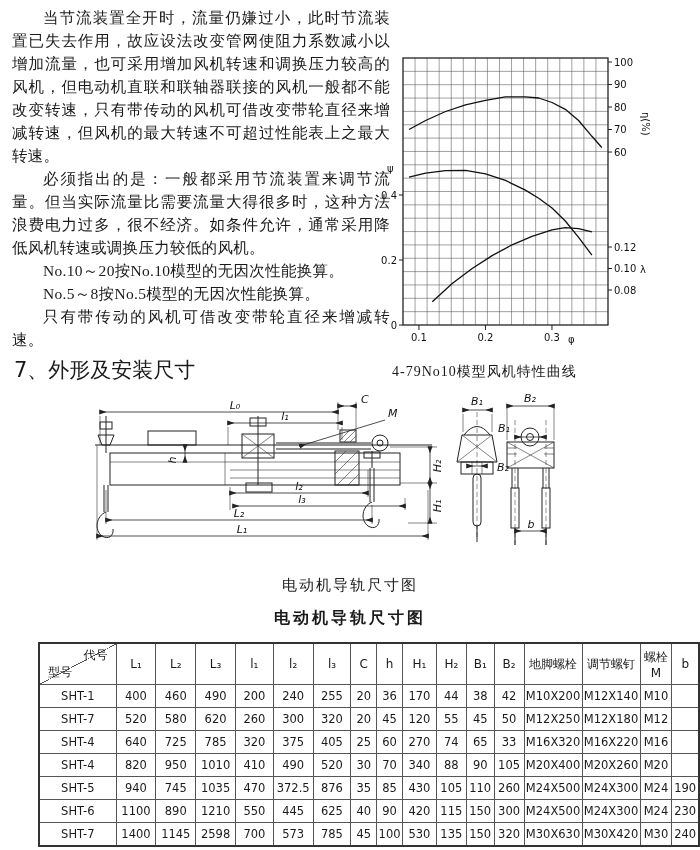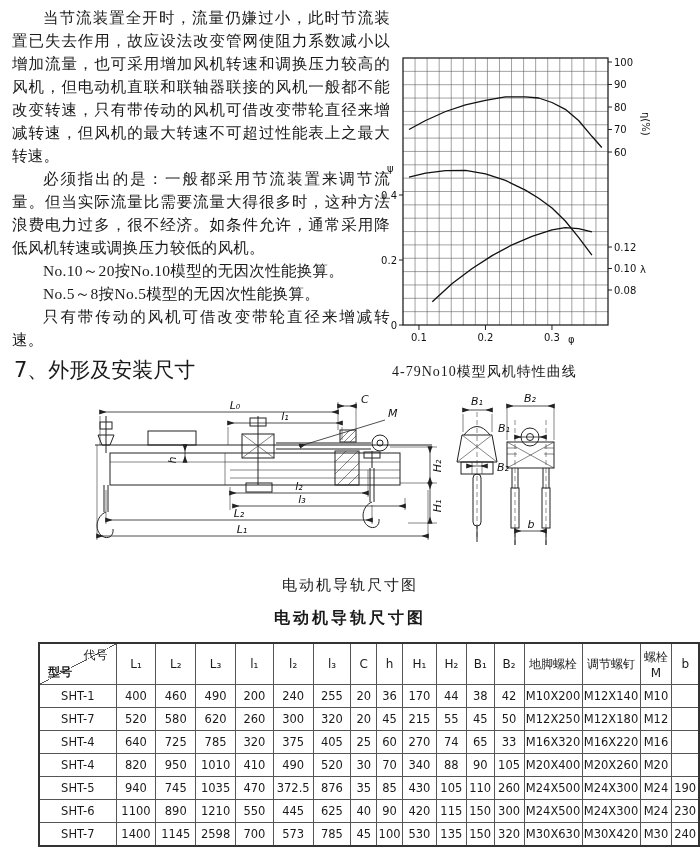--- a/index.html
+++ b/index.html
@@ -32,21 +32,21 @@
   
   #dim-table-box{position:absolute;left:38px;top:642px;}
   table.dim{border-collapse:collapse;table-layout:fixed;font-family:"DejaVu Sans","Liberation Sans",sans-serif;
             font-size:11.5px;border:2px solid #333;}
   table.dim th,table.dim td{border:1px solid #555;text-align:center;padding:0 1px;
             font-weight:normal;height:22px;overflow:hidden;white-space:nowrap;}
   table.dim tr:first-child th{height:40px;font-size:12px;}
   th.corner{position:relative;
      background:linear-gradient(to bottom right,transparent 49.5%,#555 49.5%,#555 50.6%,transparent 50.6%);}
   th.corner .c-top{position:absolute;top:3px;right:8px;}
-  th.corner .c-bot{position:absolute;bottom:3px;left:8px;font-weight:bold;}
+  th.corner .c-bot{position:absolute;bottom:3px;left:8px;}
 </style>
 </head>
 <body>
 
 <div id="page">
 
   <div id="intro">
     <p>当节流装置全开时，流量仍嫌过小，此时节流装置已失去作用，故应设法改变管网使阻力系数减小以增加流量，也可采用增加风机转速和调换压力较高的风机，但电动机直联和联轴器联接的风机一般都不能改变转速，只有带传动的风机可借改变带轮直径来增减转速，但风机的最大转速不可超过性能表上之最大转速。</p>
     <p>必须指出的是：一般都采用节流装置来调节流量。但当实际流量比需要流量大得很多时，这种方法浪费电力过多，很不经济。如条件允许，通常采用降低风机转速或调换压力较低的风机。</p>
     <p>No.10～20按No.10模型的无因次性能换算。</p>
@@ -335,21 +335,21 @@
           <tr>
             <td>SHT-7</td>
             <td>520</td>
             <td>580</td>
             <td>620</td>
             <td>260</td>
             <td>300</td>
             <td>320</td>
             <td>20</td>
             <td>45</td>
-            <td>215</td>
+            <td>120</td>
             <td>55</td>
             <td>45</td>
             <td>50</td>
             <td>M12X250</td>
             <td>M12X180</td>
             <td>M12</td>
             <td></td>
           </tr>
           <tr>
             <td>SHT-4</td>

